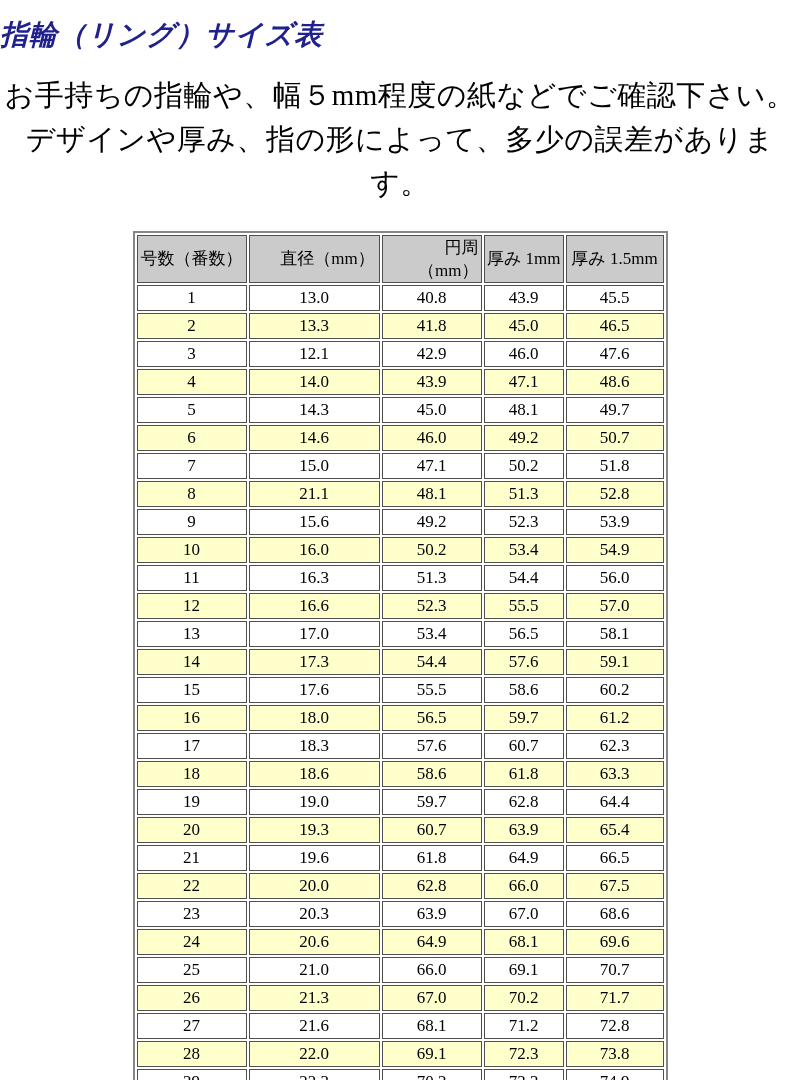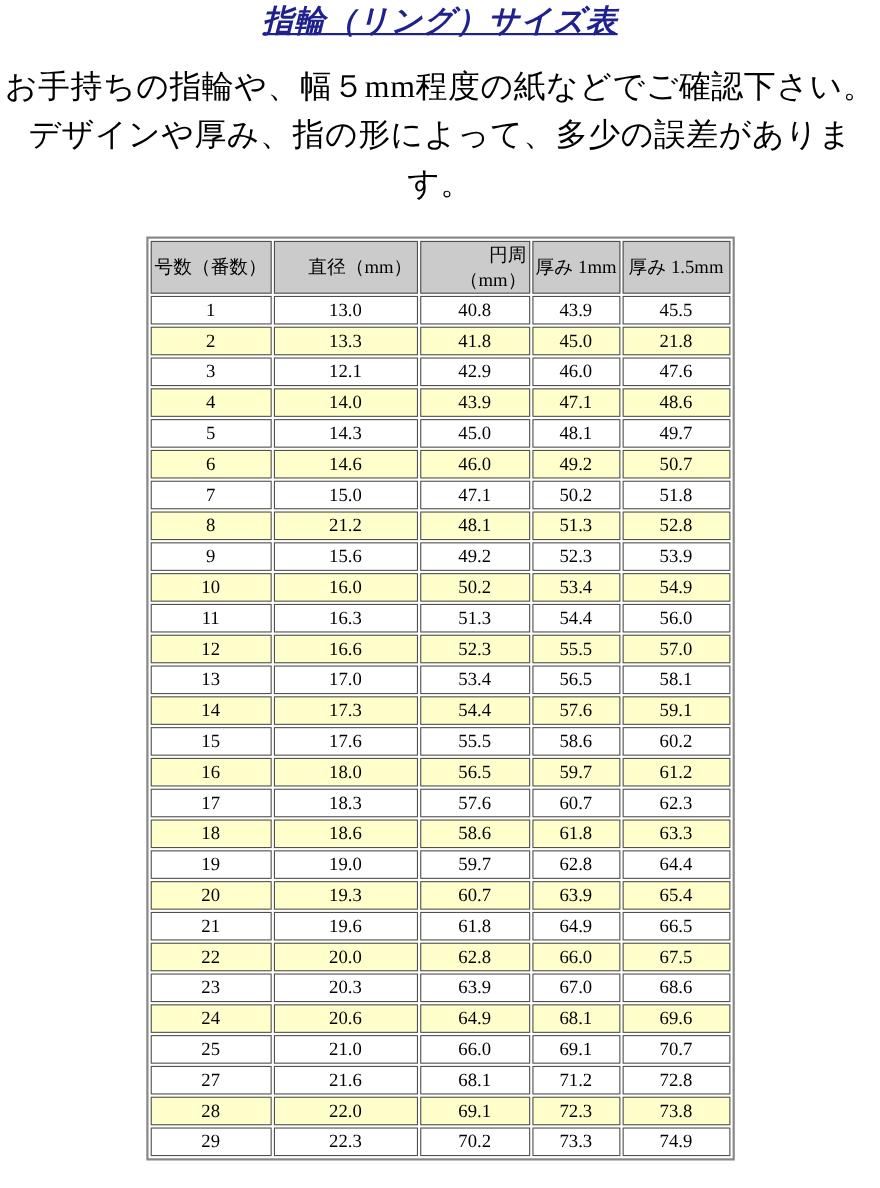--- a/index.html
+++ b/index.html
@@ -16,28 +16,26 @@
     background: #ffffff;
     width: 800px;
   }
   body {
     font-family: "Liberation Serif", "DejaVu Serif", serif;
     color: #000000;
     height: 1080px;
     overflow: hidden;
   }
   .page-title {
-    margin-top: 0;
-    text-align: center;
+    margin-top: 16px;
     font-size: 28px;
     font-weight: bold;
     font-style: italic;
     color: var(--title-text);
     letter-spacing: 1px;
-    text-decoration: underline;
   }
   .intro {
     margin-top: 14px;
     text-align: center;
     font-size: 29px;
     line-height: 44px;
     letter-spacing: 0.5px;
   }
   table.size-table {
     margin: 26px auto 0 auto;
@@ -98,21 +96,21 @@
         <td>13.0</td>
         <td>40.8</td>
         <td>43.9</td>
         <td>45.5</td>
       </tr>
       <tr class="alt">
         <td>2</td>
         <td>13.3</td>
         <td>41.8</td>
         <td>45.0</td>
-        <td>21.8</td>
+        <td>46.5</td>
       </tr>
       <tr>
         <td>3</td>
         <td>12.1</td>
         <td>42.9</td>
         <td>46.0</td>
         <td>47.6</td>
       </tr>
       <tr class="alt">
         <td>4</td>
@@ -137,21 +135,21 @@
       </tr>
       <tr>
         <td>7</td>
         <td>15.0</td>
         <td>47.1</td>
         <td>50.2</td>
         <td>51.8</td>
       </tr>
       <tr class="alt">
         <td>8</td>
-        <td>21.2</td>
+        <td>21.1</td>
         <td>48.1</td>
         <td>51.3</td>
         <td>52.8</td>
       </tr>
       <tr>
         <td>9</td>
         <td>15.6</td>
         <td>49.2</td>
         <td>52.3</td>
         <td>53.9</td>
@@ -261,20 +259,27 @@
         <td>68.1</td>
         <td>69.6</td>
       </tr>
       <tr>
         <td>25</td>
         <td>21.0</td>
         <td>66.0</td>
         <td>69.1</td>
         <td>70.7</td>
       </tr>
+      <tr class="alt">
+        <td>26</td>
+        <td>21.3</td>
+        <td>67.0</td>
+        <td>70.2</td>
+        <td>71.7</td>
+      </tr>
       <tr>
         <td>27</td>
         <td>21.6</td>
         <td>68.1</td>
         <td>71.2</td>
         <td>72.8</td>
       </tr>
       <tr class="alt">
         <td>28</td>
         <td>22.0</td>

